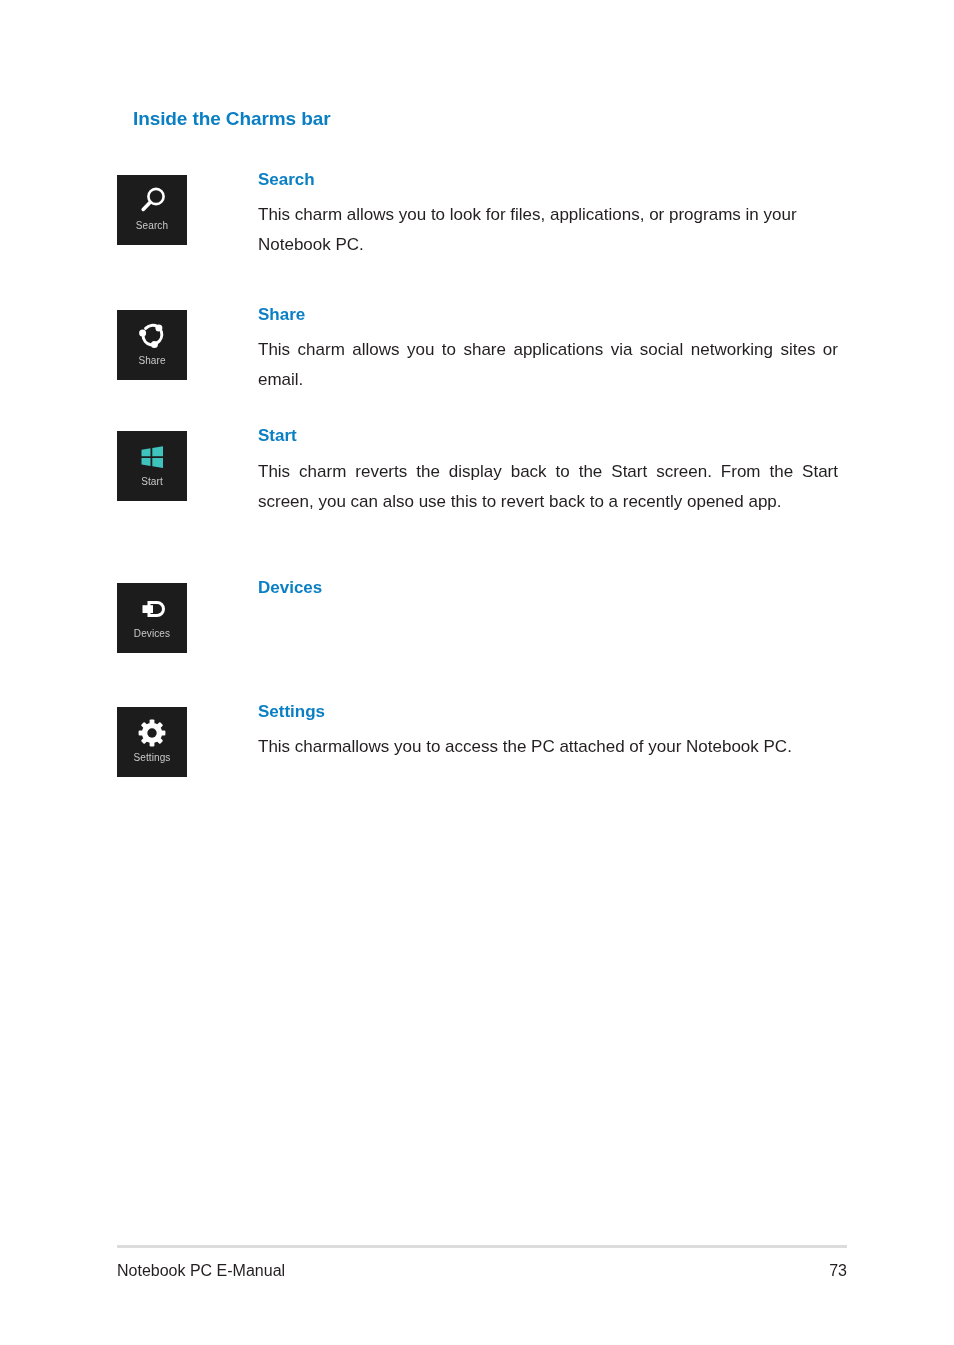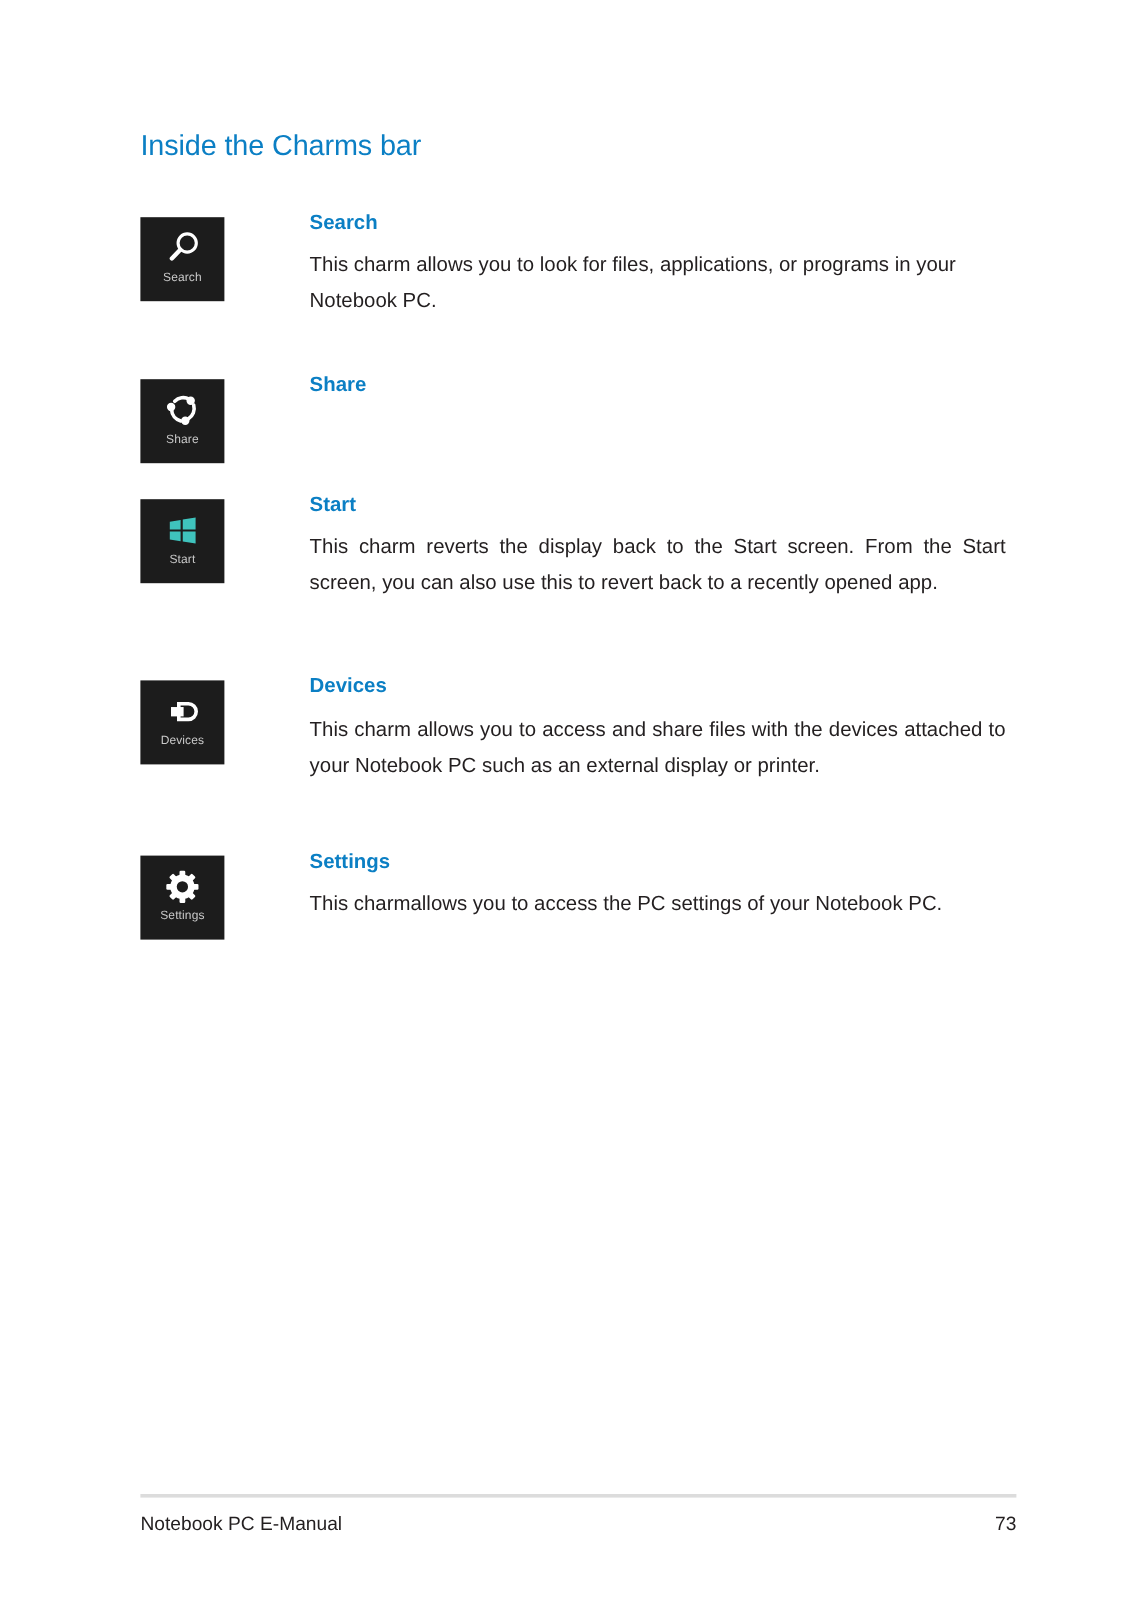--- a/index.html
+++ b/index.html
@@ -24,25 +24,25 @@
   }
 
   .content {
     position: absolute;
     left: 117px;
     top: 108px;
     width: 730px;
   }
 
   .page-title {
-    font-size: 24px;
-    font-weight: normal;
+    font-size: 19px;
+    font-weight: bold;
     color: #0b7fc4;
     letter-spacing: -0.1px;
-    margin: 0 0 38px 0;
+    margin: 0 0 38px 16px;
     line-height: 1.2;
   }
 
   
   .charm {
     position: relative;
     min-height: 70px;
     padding-left: 141px;   
     box-sizing: border-box;
   }
@@ -158,20 +158,21 @@
             <path d="M 26.4 12.6 A 10 10 0 0 1 22.0 23.9"></path>
             <path d="M 15.6 25.8 A 10 10 0 0 1 8.0 16.6"></path>
           </g>
           <circle cx="23.9" cy="9.0" r="3.5" fill="#ffffff"></circle>
           <circle cx="19.4" cy="25.6" r="3.5" fill="#ffffff"></circle>
           <circle cx="7.6" cy="14.1" r="3.5" fill="#ffffff"></circle>
         </svg>
         <span class="tile-label">Share</span>
       </div>
       <h2 class="charm-heading">Share</h2>
+      <p class="charm-body">This charm allows you to share applications via social networking sites or email.</p>
     </div>
 
     <div class="gap-md"></div>
 
     <div class="charm">
       <div class="charm-tile">
         <svg class="glyph" viewBox="0 0 34 34">
           <g fill="#3fc3bd">
             <polygon points="6.5,9.8 15.5,8.3 15.5,16.3 6.5,16.3"></polygon>
             <polygon points="17.3,8.0 28.0,6.3 28.0,16.3 17.3,16.3"></polygon>
@@ -189,21 +190,20 @@
 
     <div class="charm">
       <div class="charm-tile">
         <svg class="glyph" viewBox="0 0 34 34">
           <path d="M 14 10.5 H 22 a 6.5 6.5 0 0 1 0 13 H 14 Z" fill="none" stroke="#ffffff" stroke-width="3"></path>
           <rect x="7.5" y="13.2" width="10.5" height="7.8" fill="#ffffff"></rect>
         </svg>
         <span class="tile-label">Devices</span>
       </div>
       <h2 class="charm-heading">Devices</h2>
-      <p class="charm-body">This charm allows you to access and share files with the devices attached to your Notebook PC such as an external display or printer.</p>
     </div>
 
     <div class="gap-xl"></div>
 
     <div class="charm">
       <div class="charm-tile">
         <svg class="glyph" viewBox="0 0 34 34">
           <g fill="#ffffff">
             <circle cx="17" cy="17" r="10.2"></circle>
             <rect x="14.6" y="3.6" width="4.8" height="5.2" rx="1"></rect>
@@ -213,21 +213,21 @@
             <rect x="14.6" y="3.6" width="4.8" height="5.2" rx="1" transform="rotate(45 17 17)"></rect>
             <rect x="14.6" y="25.2" width="4.8" height="5.2" rx="1" transform="rotate(45 17 17)"></rect>
             <rect x="3.6" y="14.6" width="5.2" height="4.8" rx="1" transform="rotate(45 17 17)"></rect>
             <rect x="25.2" y="14.6" width="5.2" height="4.8" rx="1" transform="rotate(45 17 17)"></rect>
           </g>
           <circle cx="17" cy="17" r="4.7" fill="#1c1c1c"></circle>
         </svg>
         <span class="tile-label">Settings</span>
       </div>
       <h2 class="charm-heading">Settings</h2>
-      <p class="charm-body">This charmallows you to access the PC settings of your Notebook PC.</p>
+      <p class="charm-body">This charmallows you to access the PC attached of your Notebook PC.</p>
     </div>
 
   </div>
 
   <div class="footer-rule"></div>
 
   <div class="footer">
     <span>Notebook PC E-Manual</span>
     <span class="footer-page">73</span>
   </div>

